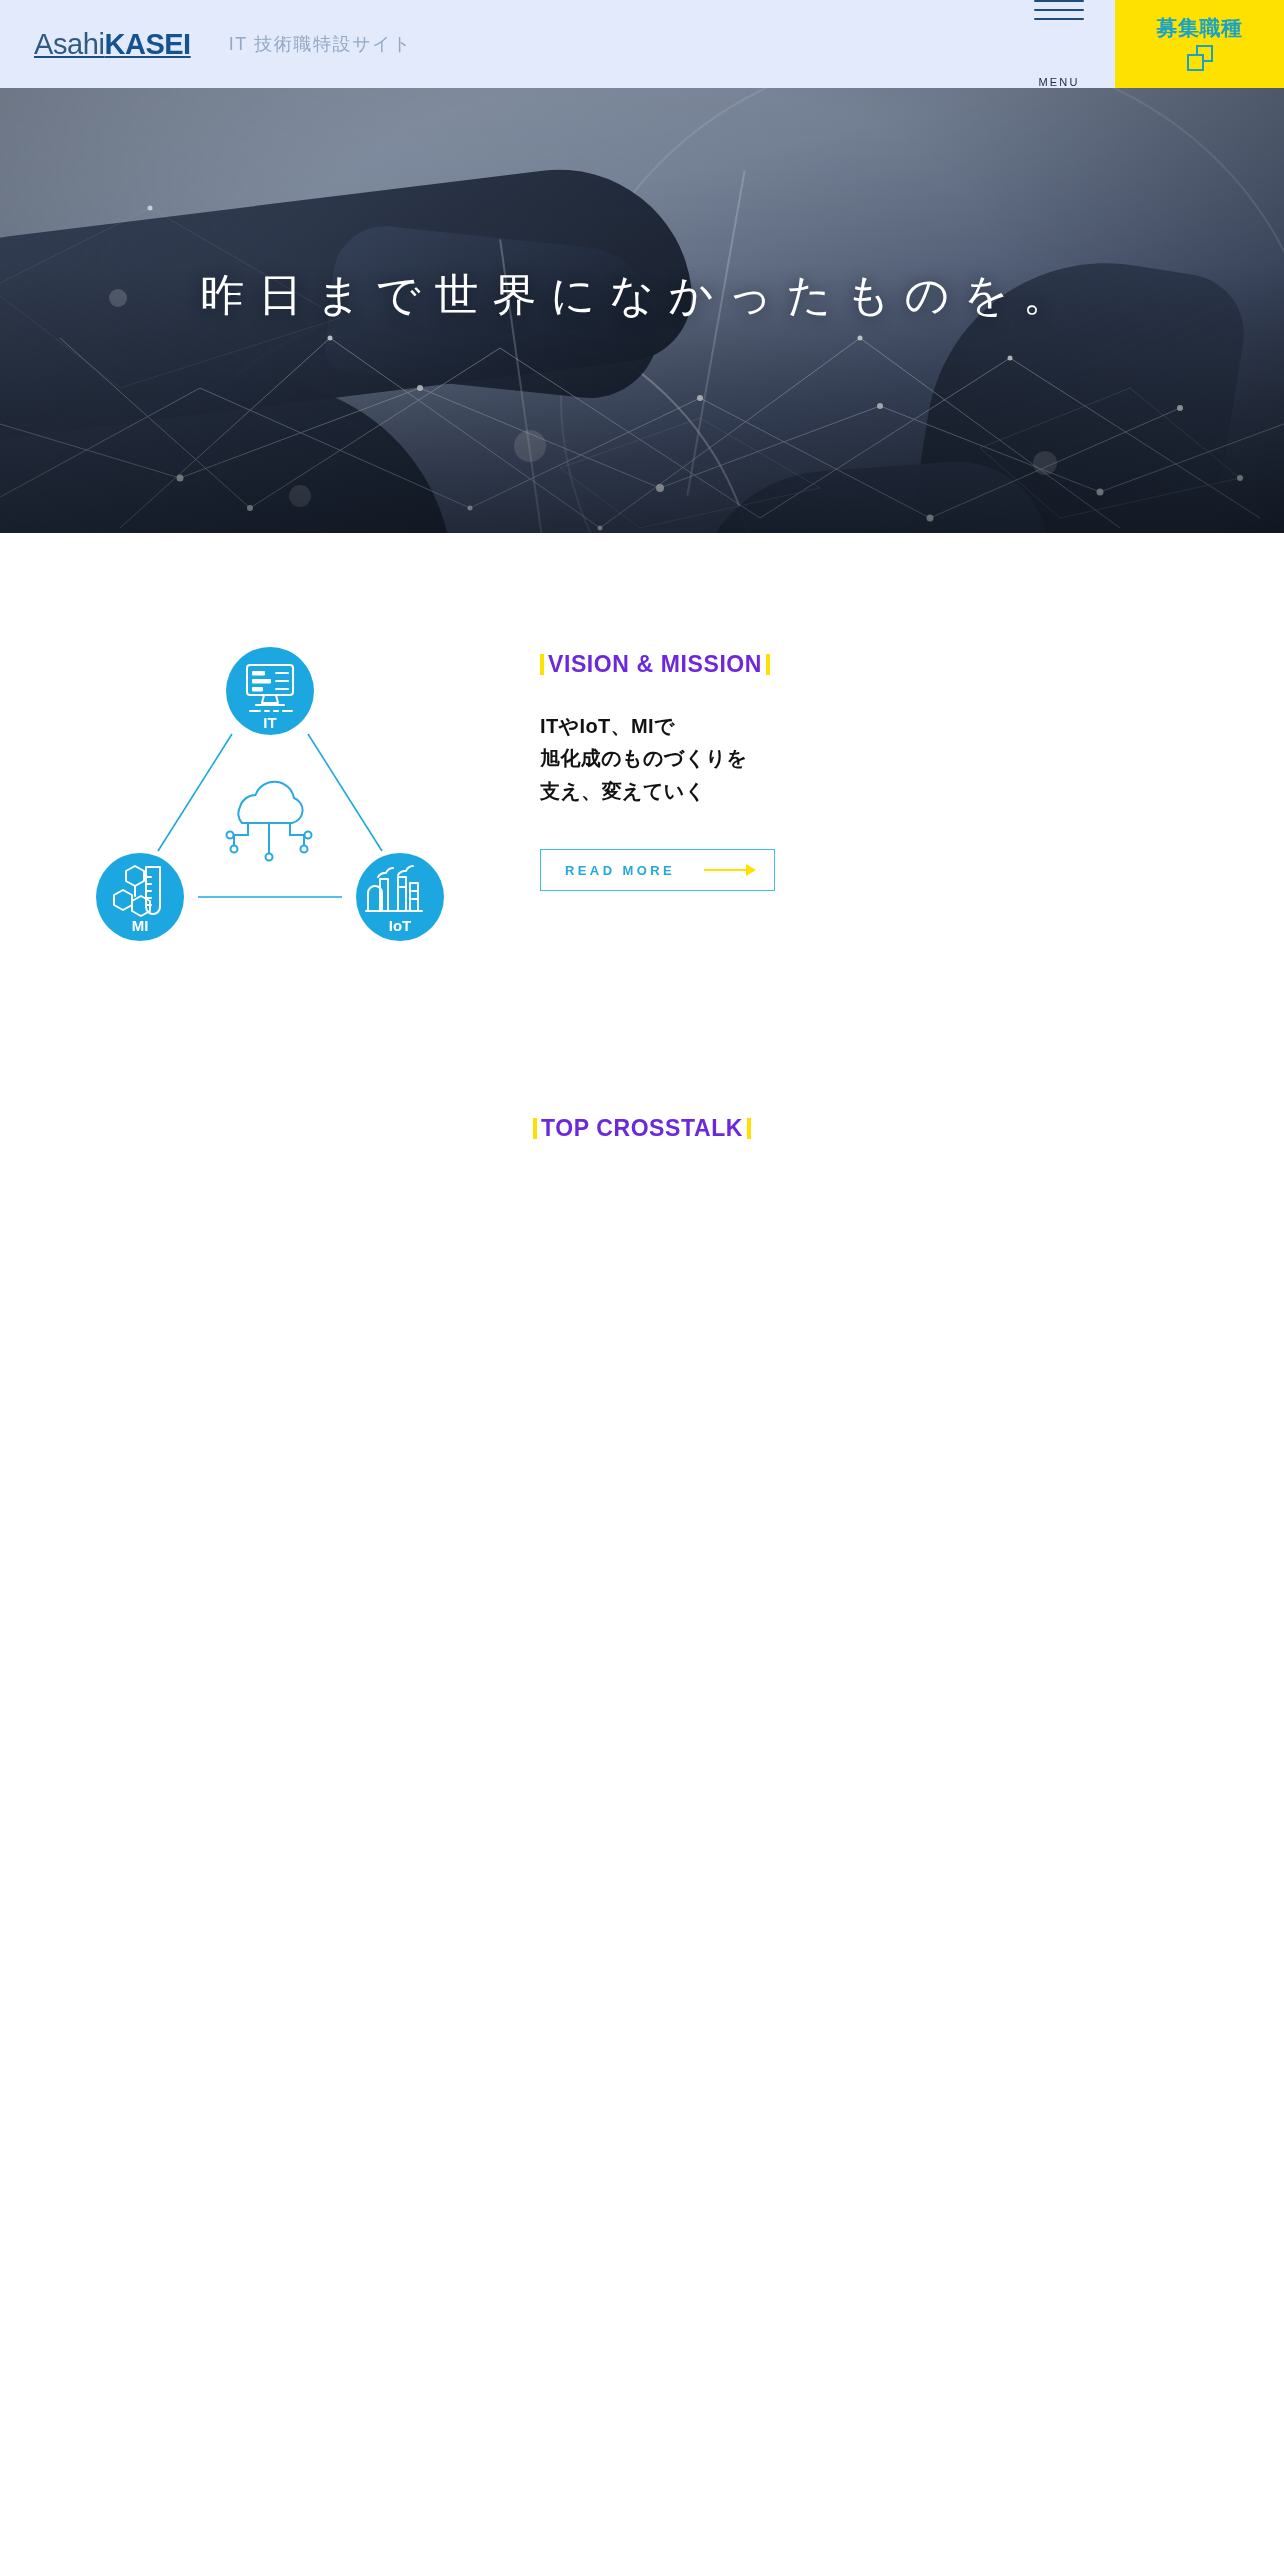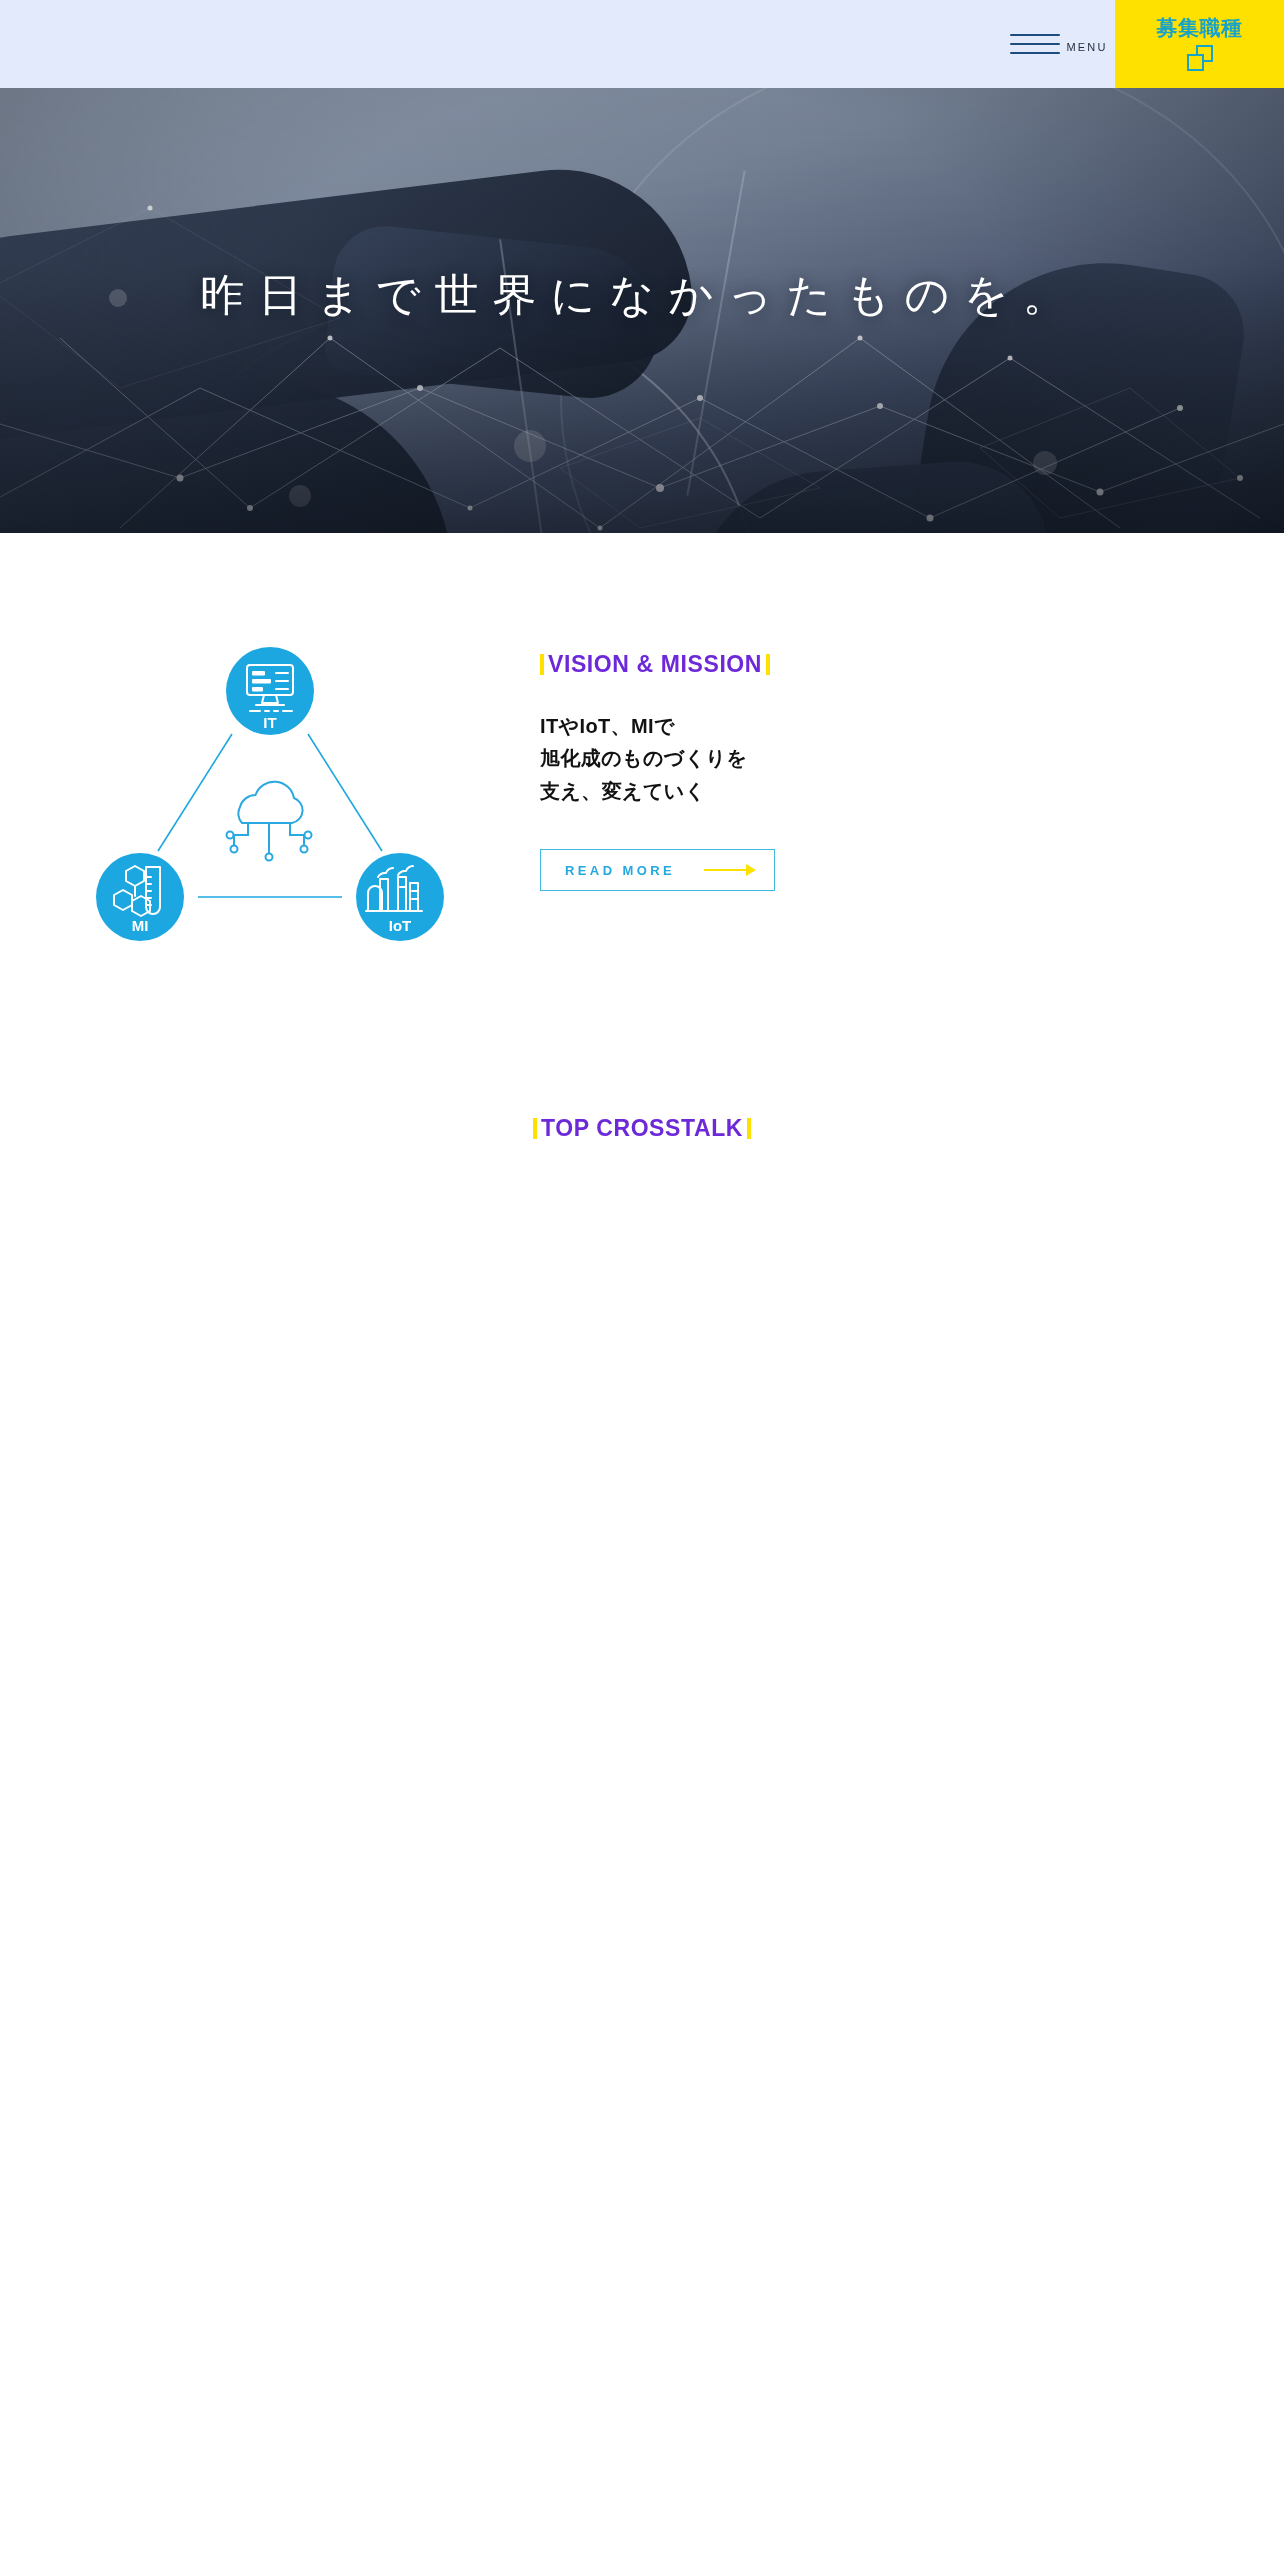--- a/index.html
+++ b/index.html
@@ -39,22 +39,22 @@
     color:#93a8c4;
     letter-spacing:1.6px;
     white-space:nowrap;
     line-height:1;
     font-weight:400;
   }
   .header-spacer { flex:1 1 auto; }
 
   .menu-btn {
     width:112px;
-    display:flex; flex-direction:row;
-    align-items:center; justify-content:center;
+    display:flex; flex-direction:column;
+    align-items:center; justify-content:space-between;
     gap:6px; cursor:pointer;
     flex:0 0 auto;
   }
   .menu-bars { display:flex; flex-direction:column; gap:7px; width:50px; }
   .menu-bars span {
     display:block; height:2px; width:100%;
     background:#1d4d7c; border-radius:1px;
   }
   .menu-label {
     margin-top:5px;
@@ -247,20 +247,26 @@
   .top-crosstalk { padding-top:128px; }
   .interview-cross { padding-top:504px; padding-bottom:40px; }
   .band-inner { display:inline-flex; }
   .band-inner .bracket-h { font-size:23px; }
 </style>
 </head>
 <body>
 
 <div class="header">
 
+  <div class="brand-zone">
+    <a class="logo" href="#">
+      <span class="lg-light">Asahi</span><span class="lg-bold">KASEI</span>
+    </a>
+    <span class="site-label">IT 技術職特設サイト</span>
+  </div>
 
   <div class="header-spacer"></div>
 
   <div class="menu-btn">
     <span class="menu-bars">
       <span></span>
         <span></span>
         <span></span>
     </span>
     <span class="menu-label">MENU</span>

